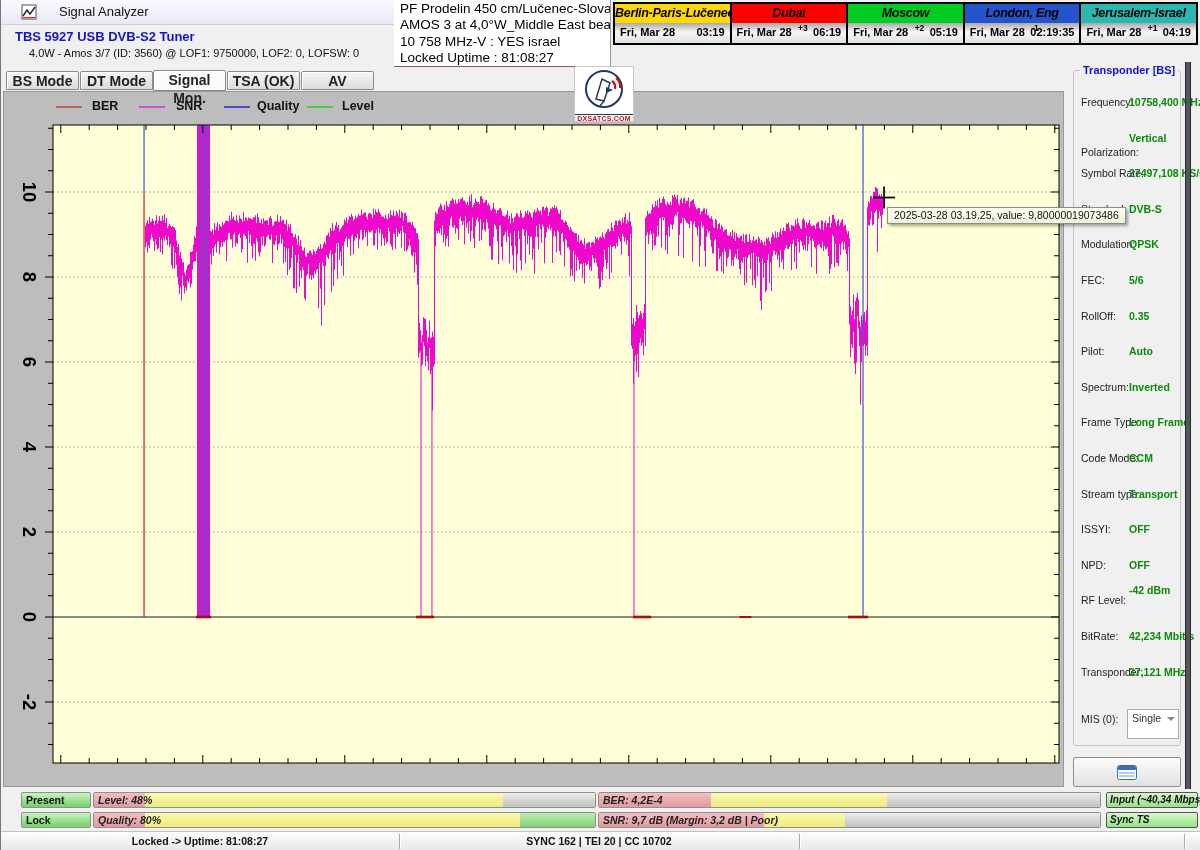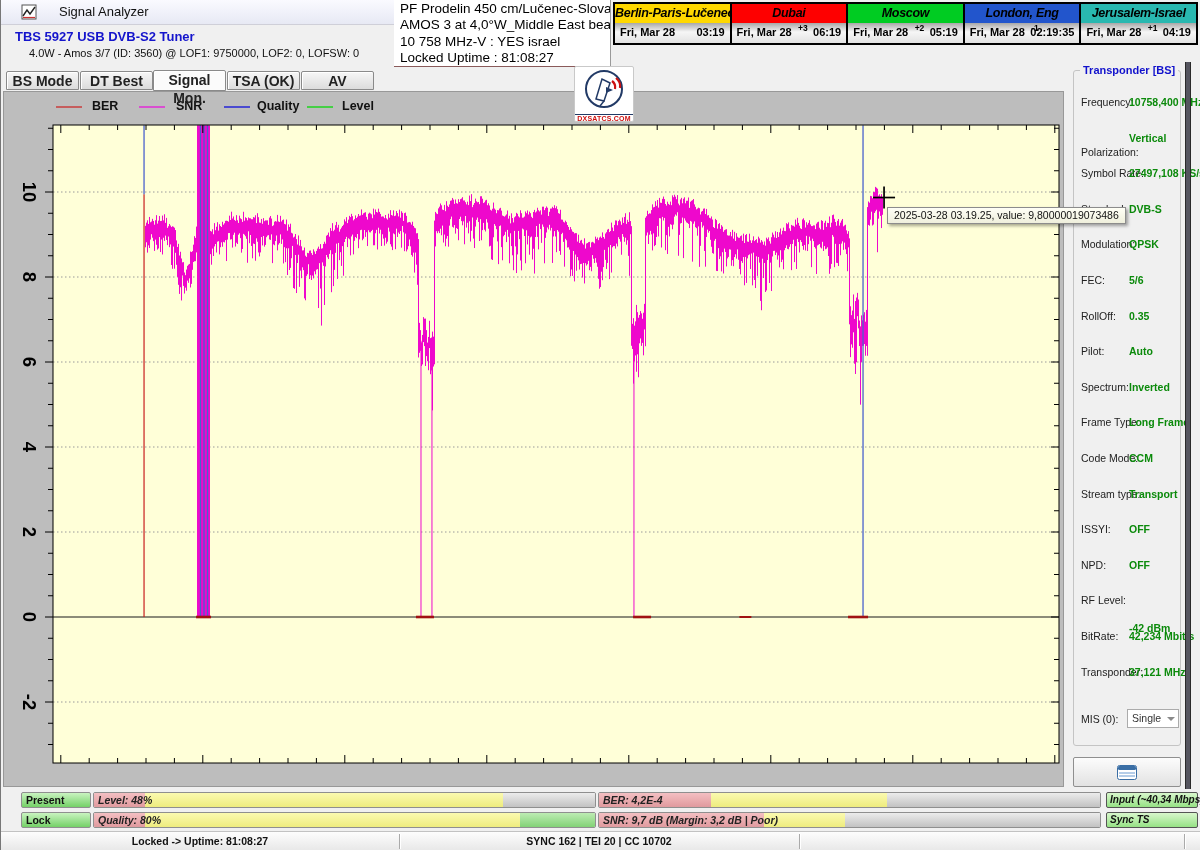--- a/index.html
+++ b/index.html
@@ -33,21 +33,21 @@
   #logo{left:573px;top:66px;width:58px;height:54px;background:#fff;border:1px solid #c9c9c9;border-radius:2px;z-index:4;text-align:center;}
   #logo .cap{font-size:7px;font-weight:bold;color:#cc1111;letter-spacing:0.2px;border-top:1px solid #223a66;display:block;margin-top:1px;}
   #chart-svg{left:38px;top:113px;z-index:1;}
   .ylab{position:absolute;left:15px;width:26px;height:24px;line-height:24px;text-align:center;font-size:18.5px;font-weight:600;color:#000;transform:rotate(90deg);}
   #tooltip{left:886px;top:207px;z-index:5;background:linear-gradient(to bottom,#fffff6,#efefdc);border:1px solid #8c8c8c;padding:1px 6px 2px 6px;font-size:10.5px;color:#111;white-space:nowrap;box-shadow:2px 2px 3px rgba(0,0,0,0.35);}
   
   #groupbox{left:1072px;top:70px;width:108px;height:676px;border:1px solid #c4c4c4;border-radius:3px;box-sizing:border-box;}
   #gb-title{left:1079px;top:64px;background:#f0f0f0;padding:0 3px;font-size:11px;font-weight:bold;color:#1111cc;z-index:2;}
   .tp-label{position:absolute;left:1080px;font-size:10.5px;color:#222;white-space:nowrap;}
   .tp-value{position:absolute;left:1128px;font-size:10.5px;font-weight:bold;color:#0b8a0b;white-space:nowrap;}
-  #mis-select{left:1126px;top:709px;width:52px;height:19px;background:#fff;border:1px solid #ababab;box-sizing:border-box;font-size:10.5px;color:#333;line-height:17px;padding-left:4px;cursor:default;}
+  #mis-select{left:1126px;top:709px;width:52px;height:30px;background:#fff;border:1px solid #ababab;box-sizing:border-box;font-size:10.5px;color:#333;line-height:17px;padding-left:4px;cursor:default;}
   #mis-chev{position:absolute;right:3px;top:7px;width:0;height:0;border-left:4px solid transparent;border-right:4px solid transparent;border-top:4px solid #8a8a8a;}
   #dark-strip{left:1184px;top:62px;width:6px;height:727px;background:#55555f;border-left:1px solid #2a2a2a;border-right:1px solid #2a2a2a;box-sizing:border-box;}
   #tp-button{left:1072px;top:757px;width:108px;height:30px;background:linear-gradient(to bottom,#fcfcfc,#e2e2e2);border:1px solid #8f8f8f;border-radius:2px;box-sizing:border-box;text-align:center;padding-top:7px;cursor:default;}
   
   .ledbox{position:absolute;left:20px;width:70px;height:16px;background:linear-gradient(to bottom,#c9f3c0,#74d167);border:1px solid #8f8f8f;border-radius:2px;box-sizing:border-box;font-size:10.5px;font-weight:bold;color:#111;padding:1px 0 12px 4px;}
   .bar{position:absolute;height:16px;border:1px solid #8f8f8f;border-radius:2px;box-sizing:border-box;overflow:hidden;display:flex;}
   .bar .seg{height:100%;}
   .seg-pink{background:linear-gradient(to bottom,#f4bfc2,#e09a9e);}
   .seg-yellow{background:linear-gradient(to bottom,#fbfab0,#eeec7e);}
   .seg-silver{background:linear-gradient(to bottom,#ececec,#c2c2c2);}
@@ -122,21 +122,21 @@
           <div class="clock-hm">04:19</div>
         </div>
       </div>
     </div>
 
   <div id="tuner-title" class="abs">TBS 5927 USB DVB-S2 Tuner</div>
   <div id="tuner-sub" class="abs">4.0W - Amos 3/7 (ID: 3560) @ LOF1: 9750000, LOF2: 0, LOFSW: 0</div>
 
   <div id="tabs">
       <div class="tab abs" style="left: 5px;">BS Mode</div>
-      <div class="tab abs" style="left: 79px;">DT Best</div>
+      <div class="tab abs" style="left: 79px;">DT Mode</div>
       <div class="tab abs active" style="left: 152px;">Signal Mon.</div>
       <div class="tab abs" style="left: 226px;">TSA (OK)</div>
       <div class="tab abs" style="left: 300px;">AV (Stopped)</div>
     </div>
 
   <div id="chart-panel" class="abs"></div>
   <div id="legend">
       <div class="leg-dash abs" style="left: 55px; border-top-color: rgb(198, 93, 93);"></div>
       <div class="leg-label abs" style="left: 91px;">BER</div>
       <div class="leg-dash abs" style="left: 138px; border-top-color: rgb(217, 79, 208);"></div>
@@ -1099,21 +1099,21 @@
       <div class="tp-value abs" style="top: 416.4px;">Long Frame</div>
       <div class="tp-label abs" style="top: 452px;">Code Mode:</div>
       <div class="tp-value abs" style="top: 452px;">CCM</div>
       <div class="tp-label abs" style="top: 487.6px;">Stream type:</div>
       <div class="tp-value abs" style="top: 487.6px;">Transport</div>
       <div class="tp-label abs" style="top: 523.2px;">ISSYI:</div>
       <div class="tp-value abs" style="top: 523.2px;">OFF</div>
       <div class="tp-label abs" style="top: 558.8px;">NPD:</div>
       <div class="tp-value abs" style="top: 558.8px;">OFF</div>
       <div class="tp-label abs" style="top: 594.4px;">RF Level:</div>
-      <div class="tp-value abs" style="top: 622px; text-align: right;">-42 dBm</div>
+      <div class="tp-value abs" style="top: 584px; text-align: right;">-42 dBm</div>
       <div class="tp-label abs" style="top: 630px;">BitRate:</div>
       <div class="tp-value abs" style="top: 630px;">42,234 Mbit/s</div>
       <div class="tp-label abs" style="top: 665.6px;">Transponder:</div>
       <div class="tp-value abs" style="top: 665.6px;">37,121 MHz</div>
     </div>
   <div class="abs tp-label" style="top:713px">MIS (0):</div>
   <div id="mis-select" class="abs">
     <span>Single</span>
     <span id="mis-chev"></span>
   </div>

